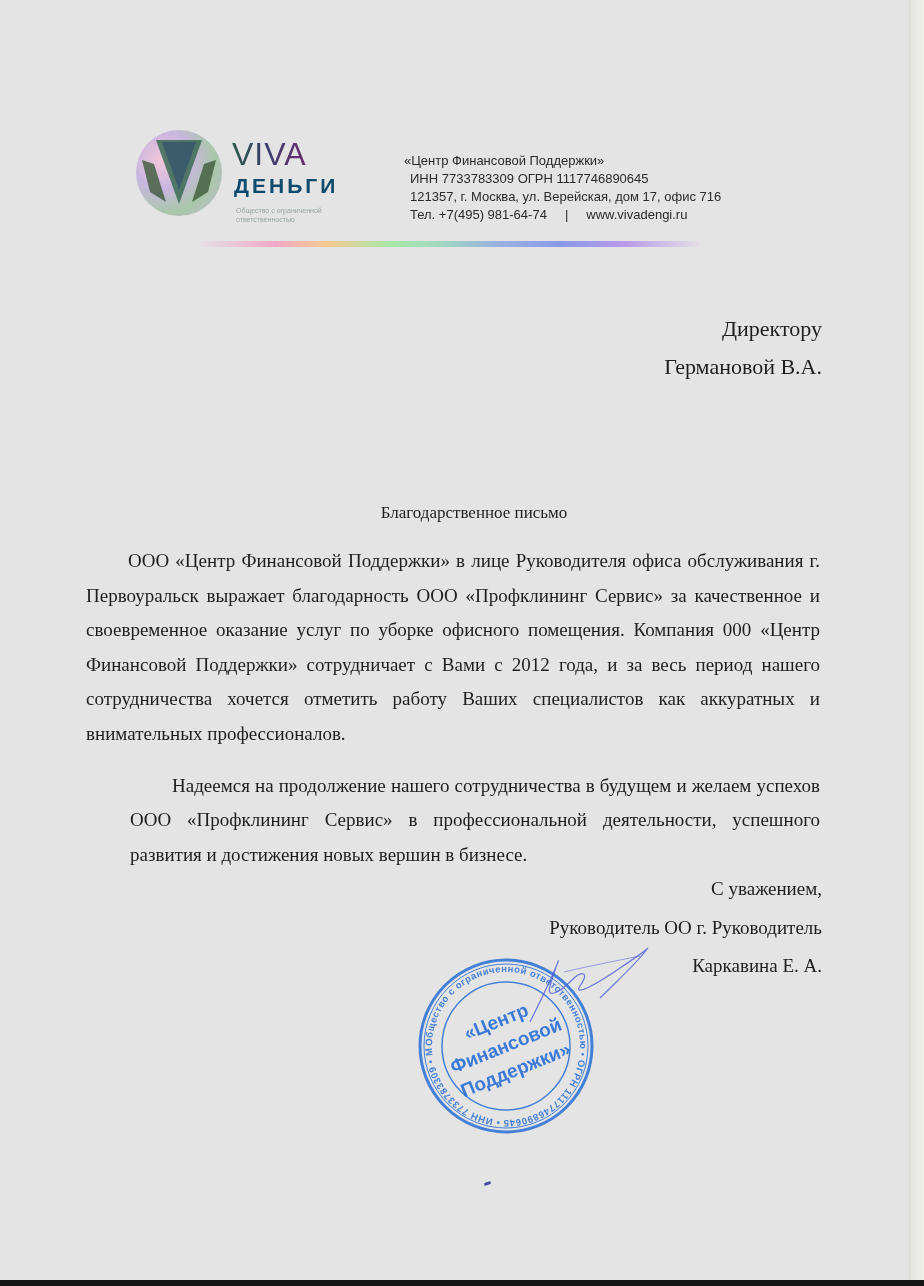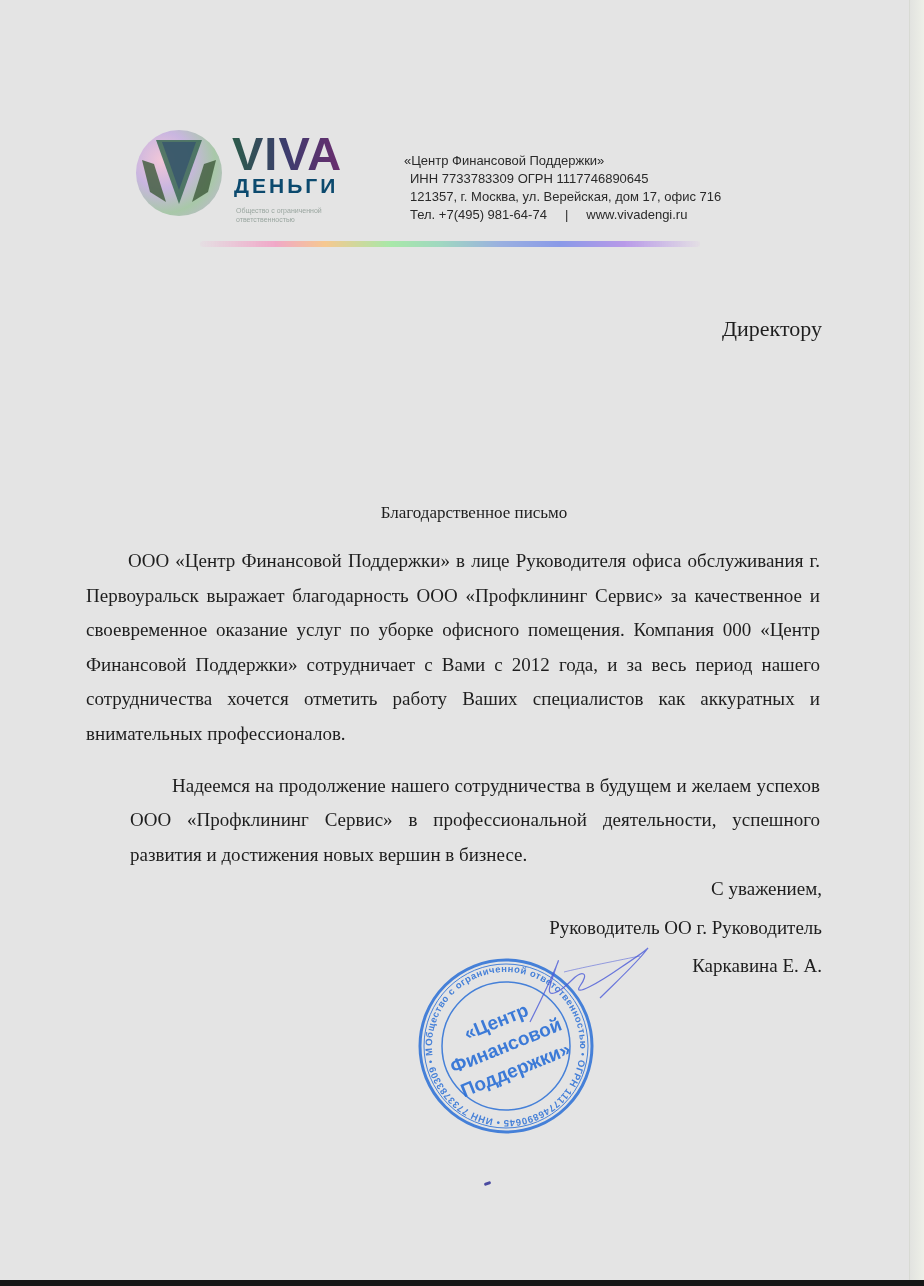--- a/index.html
+++ b/index.html
@@ -28,21 +28,21 @@
     position: absolute; left: 136px; top: 128px; width: 230px; height: 100px;
   }
   .logo-circle {
     position: absolute; left: 0; top: 2px; width: 86px; height: 86px; border-radius: 50%;
     background: radial-gradient(circle at 30% 35%, #f2c7d8 0%, #c9b6e0 35%, #a8c8a8 65%, #c6b3dc 100%);
     overflow: hidden;
   }
   .logo-circle svg { position: absolute; left: 0; top: 0; }
   .logo-viva {
     position: absolute; left: 96px; top: 6px;
-    font-family: "Liberation Sans", sans-serif; font-weight: bold; font-size: 47px;
+    font-family: "Liberation Sans", sans-serif; font-weight: normal; font-size: 32px;
     letter-spacing: 1px; line-height: 40px;
     background: linear-gradient(to right, #2c5b4a, #3d3c6e, #6b2c6e);
     -webkit-background-clip: text; background-clip: text; color: transparent;
   }
   .logo-dengi {
     position: absolute; left: 98px; top: 46px;
     font-family: "Liberation Sans", sans-serif; font-weight: bold; font-size: 21px;
     letter-spacing: 3px; line-height: 24px; color: #0c4a6e;
   }
   .logo-tagline {
@@ -123,20 +123,21 @@
     <div class="indent">121357, г. Москва, ул. Верейская, дом 17, офис 716</div>
     <div class="indent">
       <span>Тел. +7(495) 981-64-74</span><span class="sep">|</span><span>www.vivadengi.ru</span>
     </div>
   </div>
 
   <div class="rainbow"></div>
 
   <div class="addressee">
     <div>Директору</div>
+    <div>Германовой В.А.</div>
   </div>
 
   <div class="title">Благодарственное письмо</div>
 
   <div class="body-text">
     <p>ООО «Центр Финансовой Поддержки» в лице Руководителя офиса обслуживания г. Первоуральск выражает благодарность ООО «Профклининг Сервис» за качественное и своевременное оказание услуг по уборке офисного помещения. Компания 000 «Центр Финансовой Поддержки» сотрудничает с Вами с 2012 года, и за весь период нашего сотрудничества хочется отметить работу Ваших специалистов как аккуратных и внимательных  профессионалов.</p>
     <p>Надеемся на продолжение нашего сотрудничества в будущем и желаем успехов ООО «Профклининг Сервис» в профессиональной деятельности, успешного развития и достижения новых вершин в бизнесе.</p>
   </div>
 
   <div class="closing">

